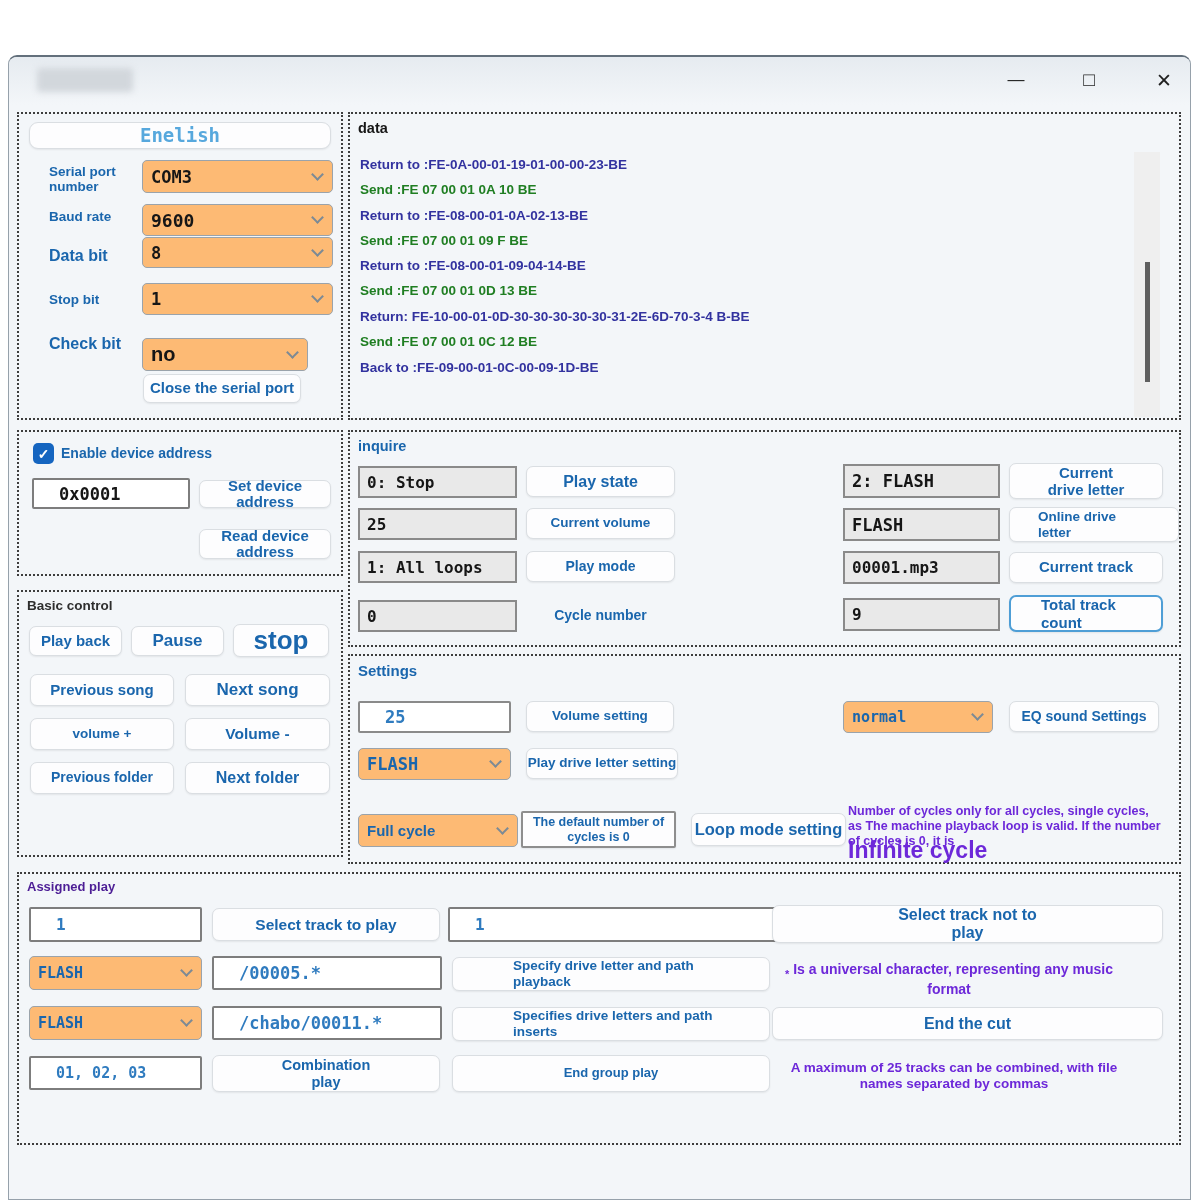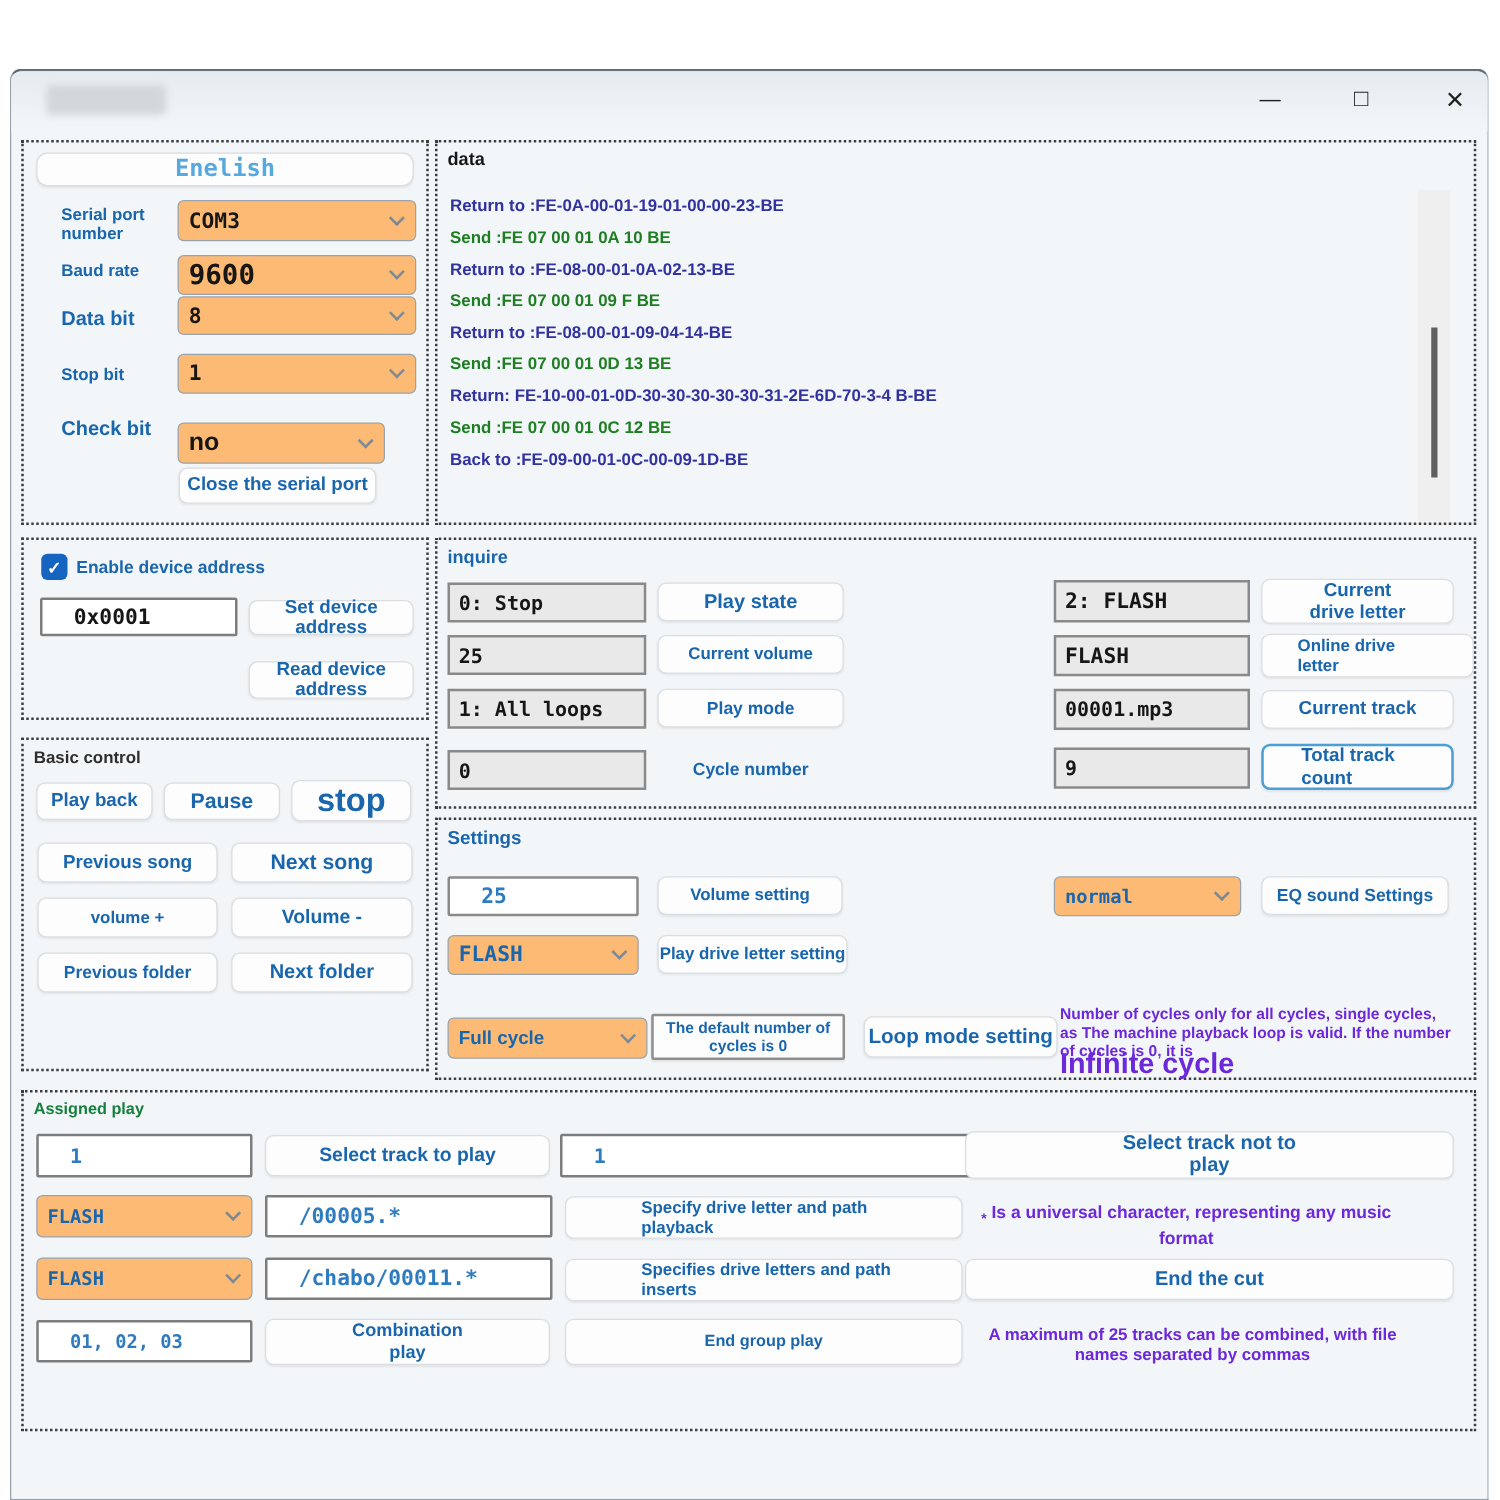--- a/index.html
+++ b/index.html
@@ -61,21 +61,21 @@
     <div class="btn" style="left:10px;top:8px;width:302px;height:27px;font-size:19px;color:#57a8dd;border-radius:9px;">
         <span class="mono">Enelish</span>
       </div>
     <div class="lbl" style="left:30px;top:50px;width:86px;font-size:13.5px;">Serial port number</div>
     <div class="select" style="left:123px;top:46px;width:191px;height:33px;">
       <span class="mono dark" style="font-size:17px;">COM3</span>
       <span class="chev"></span>
     </div>
     <div class="lbl" style="left:30px;top:95px;font-size:13.5px;">Baud rate</div>
     <div class="select" style="left:123px;top:90px;width:191px;height:32px;">
-      <span class="mono dark" style="font-size:22px;">9600</span>
+      <span class="mono dark" style="font-size:18px;">9600</span>
       <span class="chev"></span>
     </div>
     <div class="lbl" style="left:30px;top:133px;font-size:16px;">Data bit</div>
     <div class="select" style="left:123px;top:123px;width:191px;height:31px;">
       <span class="mono dark" style="font-size:17px;">8</span>
       <span class="chev"></span>
     </div>
     <div class="lbl" style="left:30px;top:178px;font-size:13.5px;">Stop bit</div>
     <div class="select" style="left:123px;top:169px;width:191px;height:32px;">
       <span class="mono dark" style="font-size:17px;">1</span>
@@ -174,21 +174,21 @@
     </div>
     <div class="btn" style="left:171px;top:155px;width:155px;height:37px;font-size:12.5px;border:2px solid #8e8e8e;border-radius:2px;">
         <span class="two-line" style="width:145px;">The default number of cycles is 0</span>
       </div>
     <div class="btn" style="left:341px;top:157px;width:155px;height:33px;font-size:16.5px;">Loop mode setting</div>
     <div class="red" style="left:498px;top:148px;width:315px;font-size:12.5px;text-align:left;">Number of cycles only for all cycles, single cycles, as The machine playback loop is valid. If the number of cycles is 0, it is</div>
     <div class="red" style="left:498px;top:181px;font-size:23px;text-align:left;">Infinite cycle</div>
   </div>
 
   <div class="panel" style="left:8px;top:815px;width:1164px;height:273px;">
-    <div class="ptitle" style="left:8px;top:5px;font-size:13px;color:#15803d;">Assigned play</div>
+    <div class="ptitle" style="left:8px;top:5px;font-size:13px;color:#4c1d95;">Assigned play</div>
 
     <div class="input" style="left:10px;top:33px;width:173px;height:35px;font-size:16px;color:#2f7bbf;">1</div>
     <div class="btn" style="left:193px;top:34px;width:228px;height:33px;font-size:15.5px;">Select track to play</div>
     <div class="input" style="left:429px;top:33px;width:334px;height:35px;font-size:16px;color:#2f7bbf;">1</div>
     <div class="btn" style="left:753px;top:31px;width:391px;height:38px;font-size:16px;">
         <span class="two-line" style="width:160px;">Select track not to play</span>
       </div>
 
     <div class="select" style="left:10px;top:82px;width:173px;height:34px;">
       <span class="mono blue" style="font-size:15px;">FLASH</span>

